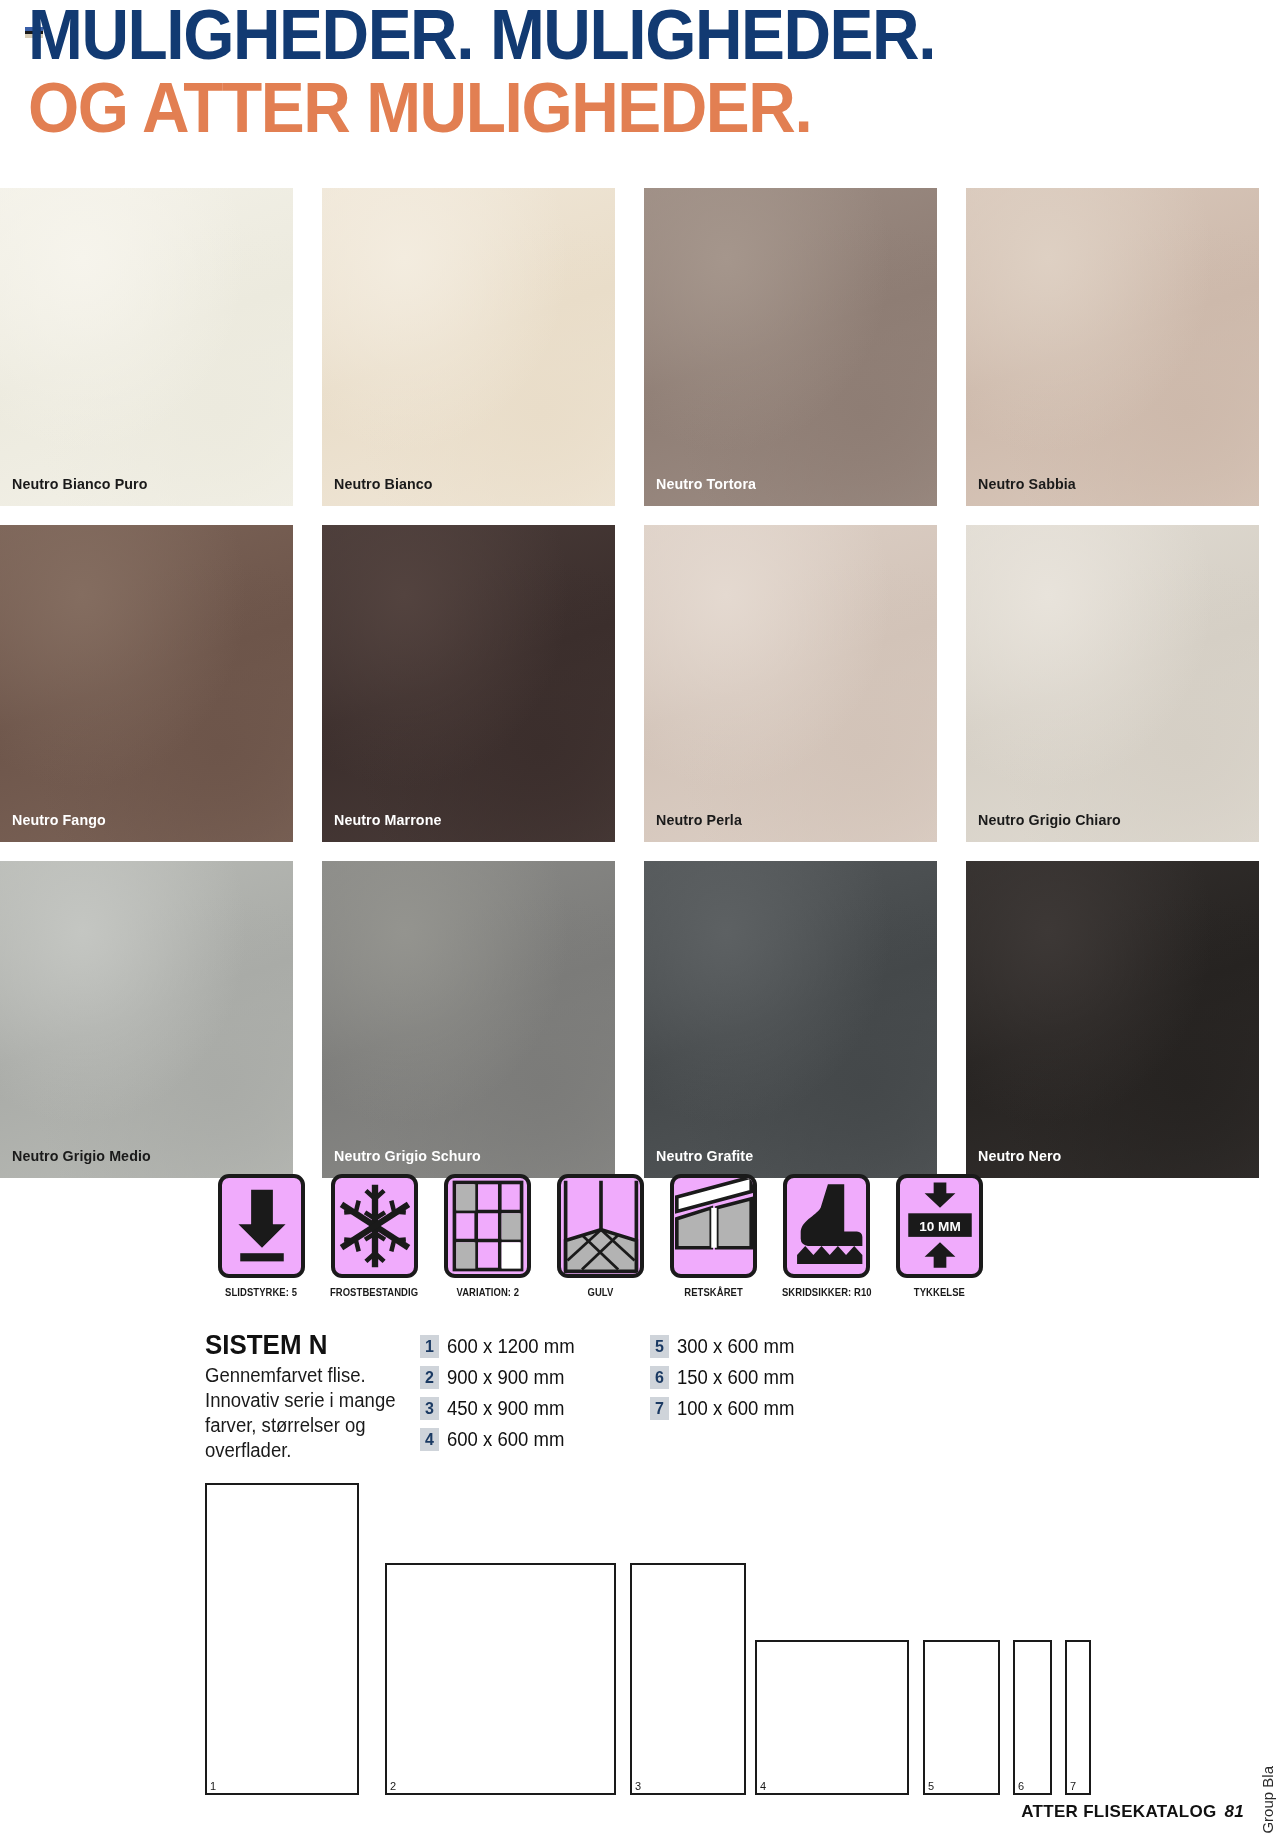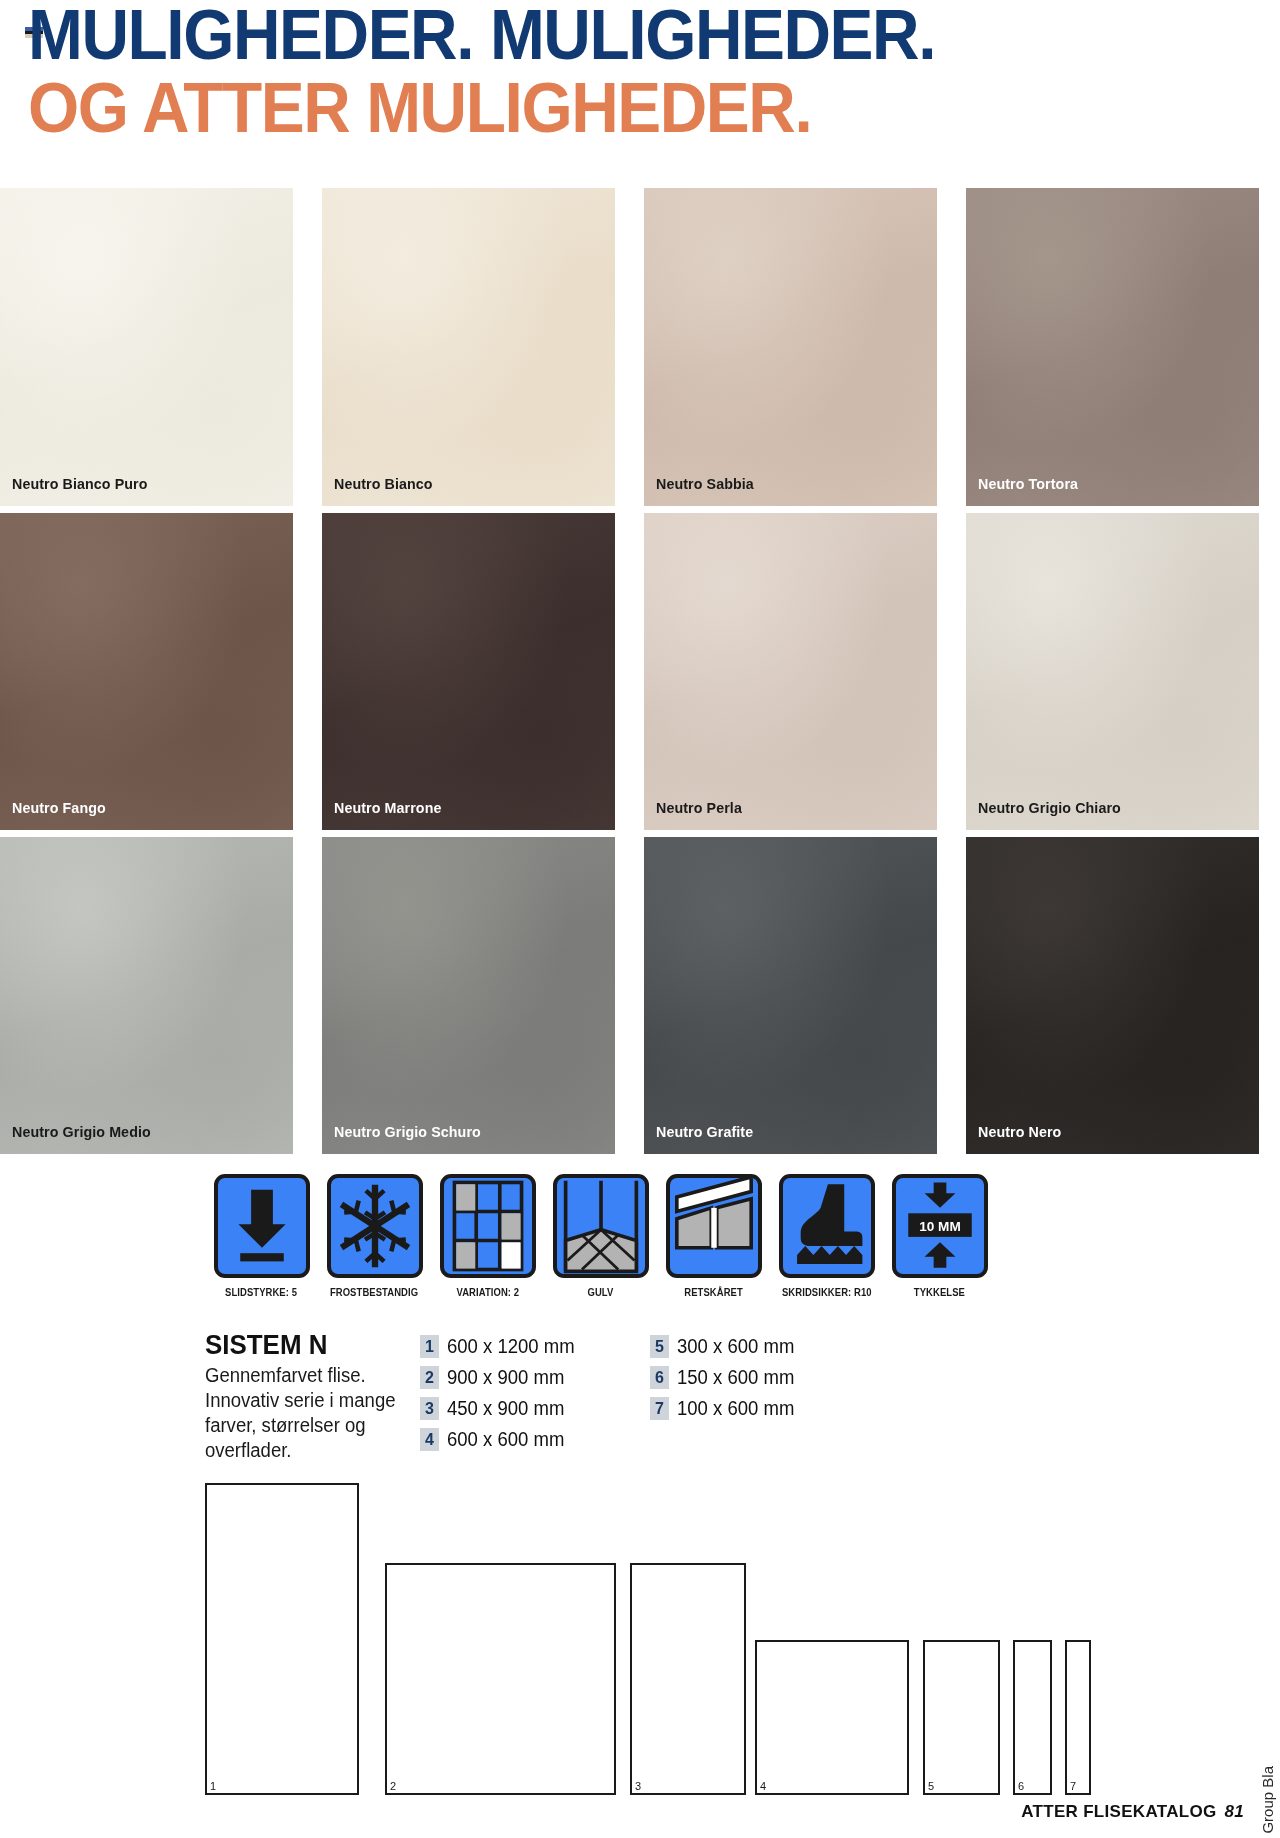--- a/index.html
+++ b/index.html
@@ -52,21 +52,21 @@
 
   
   .tile-grid {
     position: absolute;
     left: 0; top: 188px;
     width: 1280px;
   }
   .tile-row {
     display: flex;
     gap: 0;
-    margin-bottom: 7px;
+    margin-bottom: 19px;
   }
   .tile {
     position: relative;
     width: 293px;
     height: 313px;
     margin-right: 29px;
     overflow: hidden;
   }
   .tile:last-child { margin-right: 0; }
   .tile-row.r1 .tile { height: 318px; }
@@ -100,25 +100,25 @@
     display: flex;
     gap: 0;
   }
   .icon-cell {
     width: 113px;
     display: flex;
     flex-direction: column;
     align-items: center;
   }
   .icon-box {
-    width: 96px;
+    width: 87px;
     height: 104px;
     border: 4px solid #1a1a1a;
     border-radius: 11px;
-    background: #3b82f6;
+    background: #f0abfc;
     position: relative;
     overflow: hidden;
   }
   .icon-caption {
     margin-top: 8px;
     font-family: "Liberation Sans Narrow", "Liberation Sans", sans-serif;
     font-weight: 700;
     font-size: 10.5px;
     color: #1a1a1a;
     letter-spacing: 0.1px;
@@ -251,26 +251,26 @@
     <div class="tile-row r1">
       <div class="tile">
         <div class="tile-surface" style="background: radial-gradient(at 28% 22%, rgb(246, 244, 236) 0%, rgba(0, 0, 0, 0) 55%), radial-gradient(at 75% 70%, rgb(236, 234, 222) 0%, rgba(0, 0, 0, 0) 60%), linear-gradient(160deg, rgb(243, 241, 232) 0%, rgb(236, 234, 222) 48%, rgb(243, 241, 232) 100%);"></div>
         <div class="tile-label lbl-dark">Neutro Bianco Puro</div>
       </div>
       <div class="tile">
         <div class="tile-surface" style="background: radial-gradient(at 28% 22%, rgb(243, 236, 223) 0%, rgba(0, 0, 0, 0) 55%), radial-gradient(at 75% 70%, rgb(233, 221, 201) 0%, rgba(0, 0, 0, 0) 60%), linear-gradient(160deg, rgb(240, 231, 216) 0%, rgb(233, 221, 201) 48%, rgb(240, 231, 216) 100%);"></div>
         <div class="tile-label lbl-dark">Neutro Bianco</div>
       </div>
       <div class="tile">
+        <div class="tile-surface" style="background: radial-gradient(at 28% 22%, rgb(165, 150, 140) 0%, rgba(0, 0, 0, 0) 55%), radial-gradient(at 75% 70%, rgb(142, 125, 116) 0%, rgba(0, 0, 0, 0) 60%), linear-gradient(160deg, rgb(157, 141, 132) 0%, rgb(142, 125, 116) 48%, rgb(157, 141, 132) 100%);"></div>
+        <div class="tile-label lbl-light">Neutro Tortora</div>
+      </div>
+      <div class="tile">
         <div class="tile-surface" style="background: radial-gradient(at 28% 22%, rgb(222, 208, 195) 0%, rgba(0, 0, 0, 0) 55%), radial-gradient(at 75% 70%, rgb(205, 185, 171) 0%, rgba(0, 0, 0, 0) 60%), linear-gradient(160deg, rgb(217, 200, 187) 0%, rgb(205, 185, 171) 48%, rgb(217, 200, 187) 100%);"></div>
         <div class="tile-label lbl-dark">Neutro Sabbia</div>
-      </div>
-      <div class="tile">
-        <div class="tile-surface" style="background: radial-gradient(at 28% 22%, rgb(165, 150, 140) 0%, rgba(0, 0, 0, 0) 55%), radial-gradient(at 75% 70%, rgb(142, 125, 116) 0%, rgba(0, 0, 0, 0) 60%), linear-gradient(160deg, rgb(157, 141, 132) 0%, rgb(142, 125, 116) 48%, rgb(157, 141, 132) 100%);"></div>
-        <div class="tile-label lbl-light">Neutro Tortora</div>
       </div>
     </div>
 
     <div class="tile-row r2">
       <div class="tile">
         <div class="tile-surface" style="background: radial-gradient(at 28% 22%, rgb(132, 109, 96) 0%, rgba(0, 0, 0, 0) 55%), radial-gradient(at 75% 70%, rgb(109, 85, 74) 0%, rgba(0, 0, 0, 0) 60%), linear-gradient(160deg, rgb(124, 100, 88) 0%, rgb(109, 85, 74) 48%, rgb(124, 100, 88) 100%);"></div>
         <div class="tile-label lbl-light">Neutro Fango</div>
       </div>
       <div class="tile">
         <div class="tile-surface" style="background: radial-gradient(at 28% 22%, rgb(83, 67, 63) 0%, rgba(0, 0, 0, 0) 55%), radial-gradient(at 75% 70%, rgb(59, 46, 44) 0%, rgba(0, 0, 0, 0) 60%), linear-gradient(160deg, rgb(74, 60, 57) 0%, rgb(59, 46, 44) 48%, rgb(74, 60, 57) 100%);"></div>

